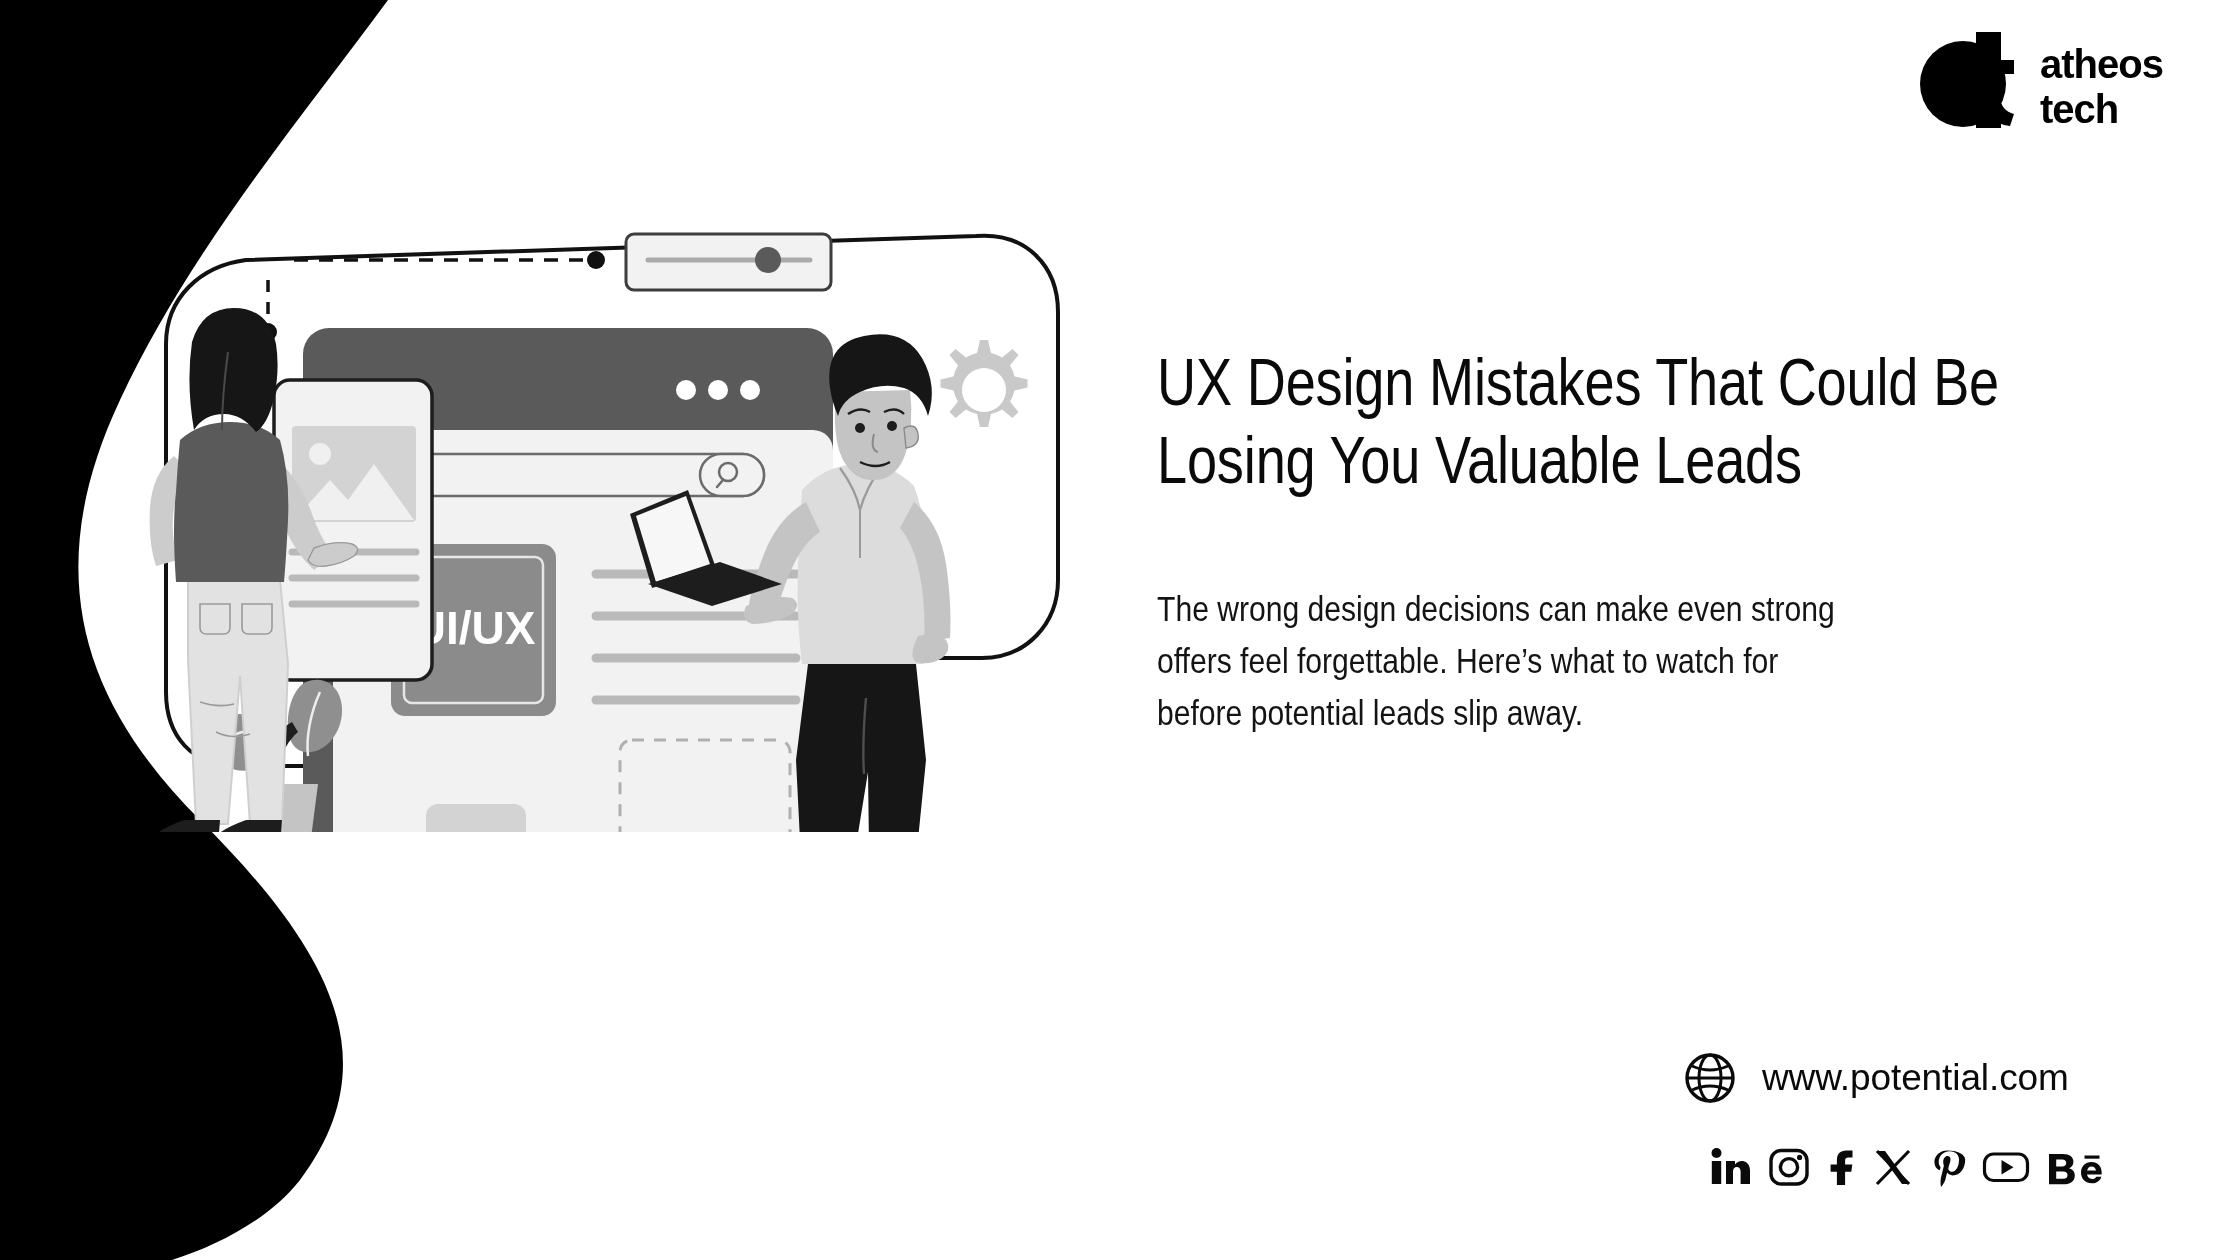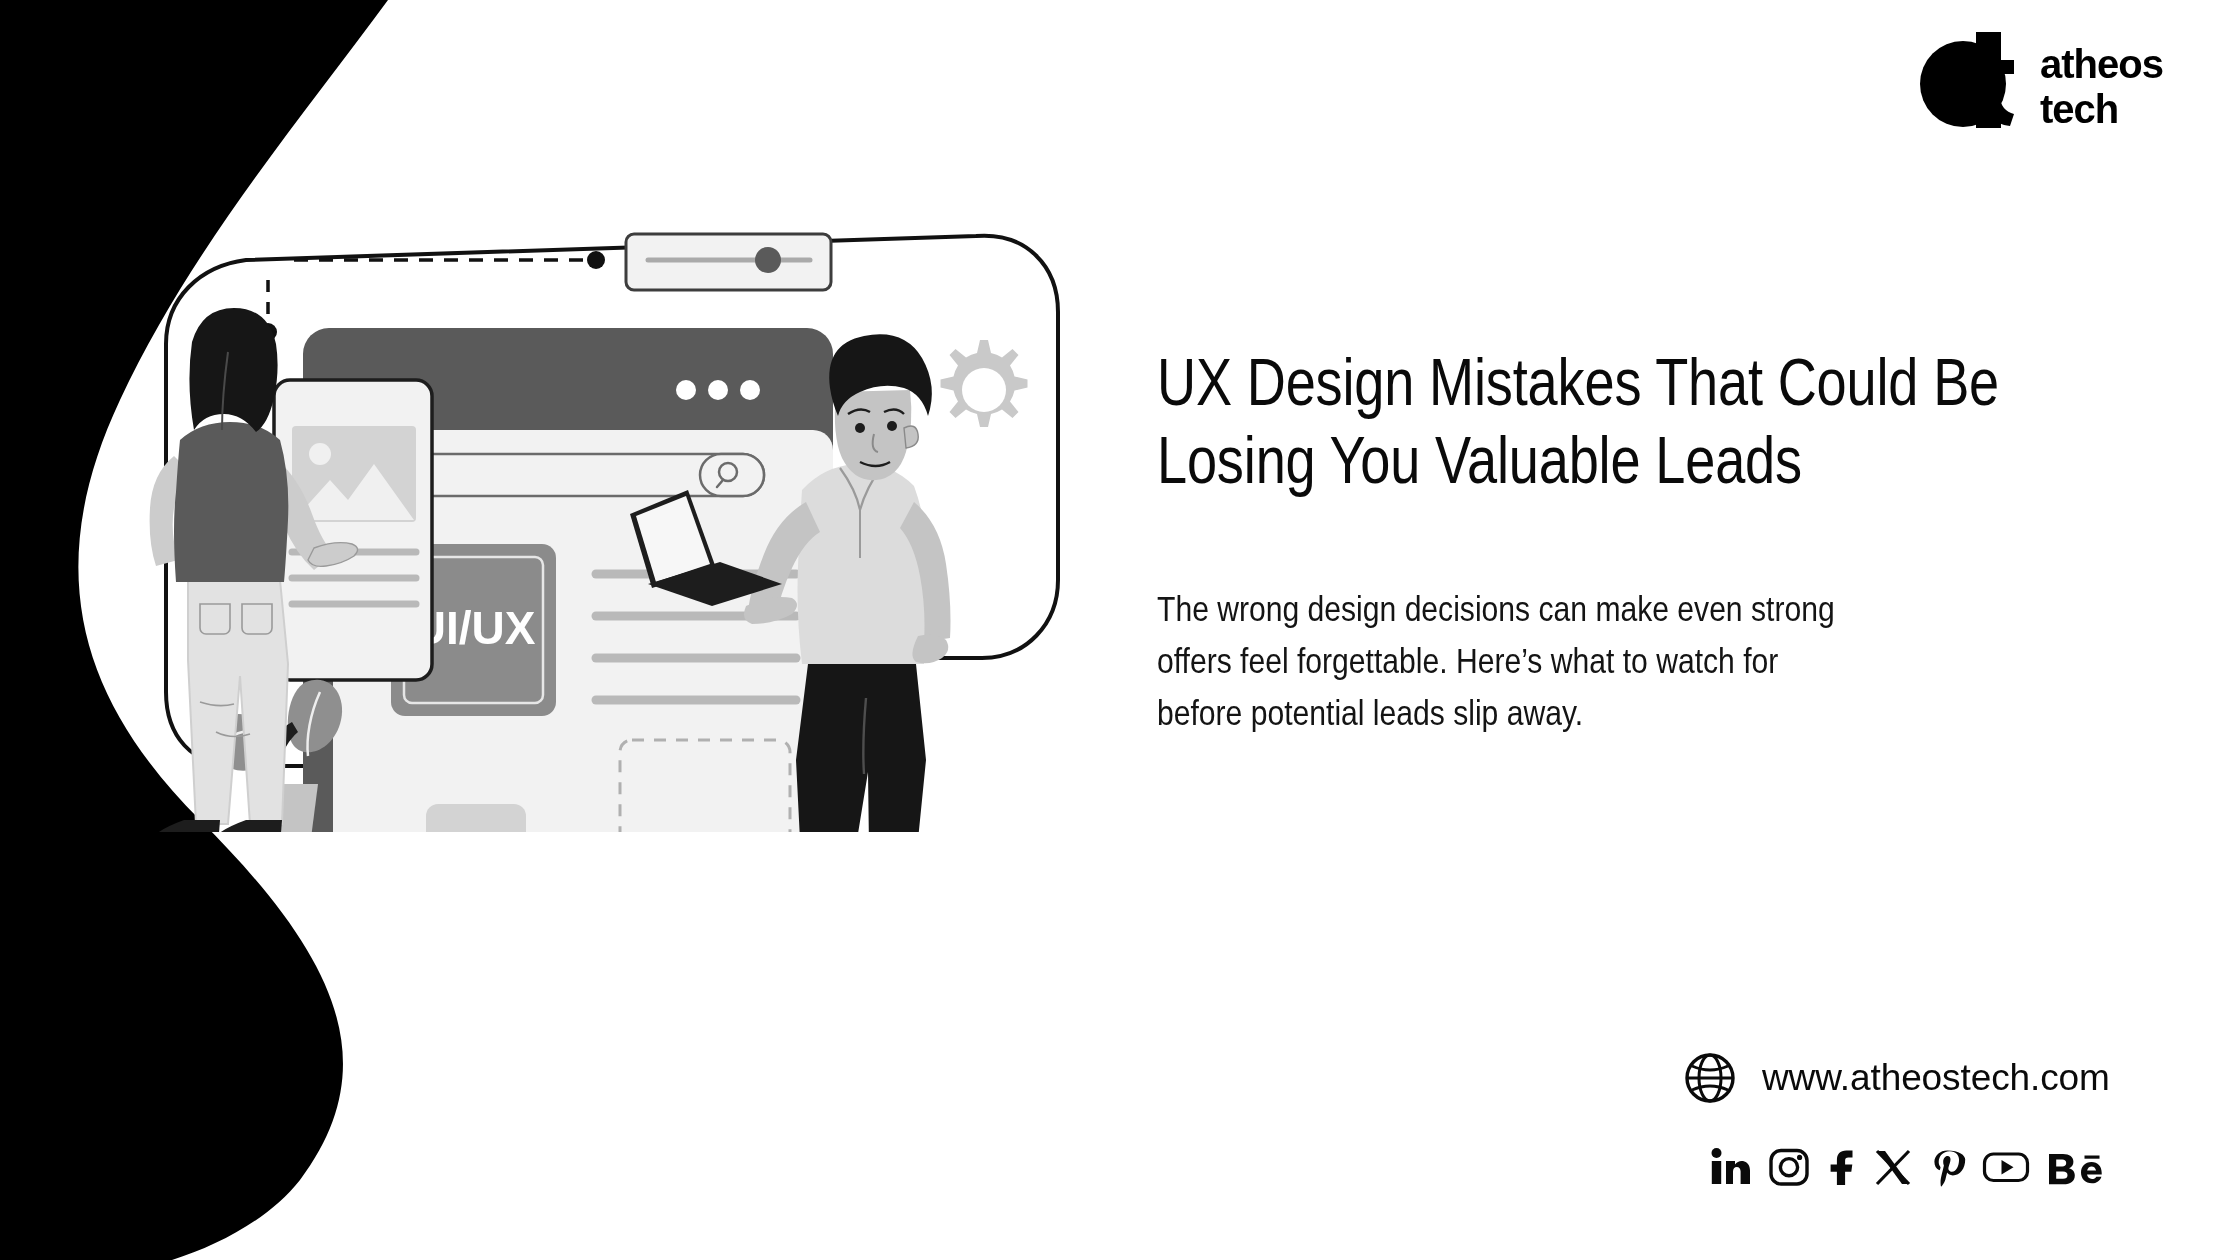--- a/index.html
+++ b/index.html
@@ -304,21 +304,21 @@
   </div>
 
   <div class="website">
     <svg width="52" height="52" viewBox="0 0 52 52" aria-hidden="true">
       <circle cx="26" cy="26" r="23" fill="none" stroke="#0a0a0a" stroke-width="3.4"></circle>
       <ellipse cx="26" cy="26" rx="11" ry="23" fill="none" stroke="#0a0a0a" stroke-width="3"></ellipse>
       <line x1="3" y1="26" x2="49" y2="26" stroke="#0a0a0a" stroke-width="3"></line>
       <path d="M8 14 q18 8 36 0" fill="none" stroke="#0a0a0a" stroke-width="3"></path>
       <path d="M8 38 q18 -8 36 0" fill="none" stroke="#0a0a0a" stroke-width="3"></path>
     </svg>
-    <span class="url">www.atheostech.com</span>
+    <span class="url">www.potential.com</span>
   </div>
 
   <div class="socials">
 
     <a class="sico" href="#" aria-label="LinkedIn">
       <svg width="42" height="42" viewBox="0 0 42 42" aria-hidden="true">
         <circle cx="6.5" cy="7" r="5" fill="#0a0a0a"></circle>
         <rect x="1.8" y="15" width="9.4" height="23" fill="#0a0a0a"></rect>
         <path d="M16 15 h9 v3.6 c2.2 -3.4 6 -4.4 9.4 -3.2 c3.6 1.3 5.6 4.6 5.6 9.2 V38 h-9.4 V25.6 c0 -2.8 -1.4 -4.6 -3.8 -4.6 c-2.4 0 -3.8 1.8 -3.8 4.6 V38 H16 Z" fill="#0a0a0a"></path>
       </svg>

